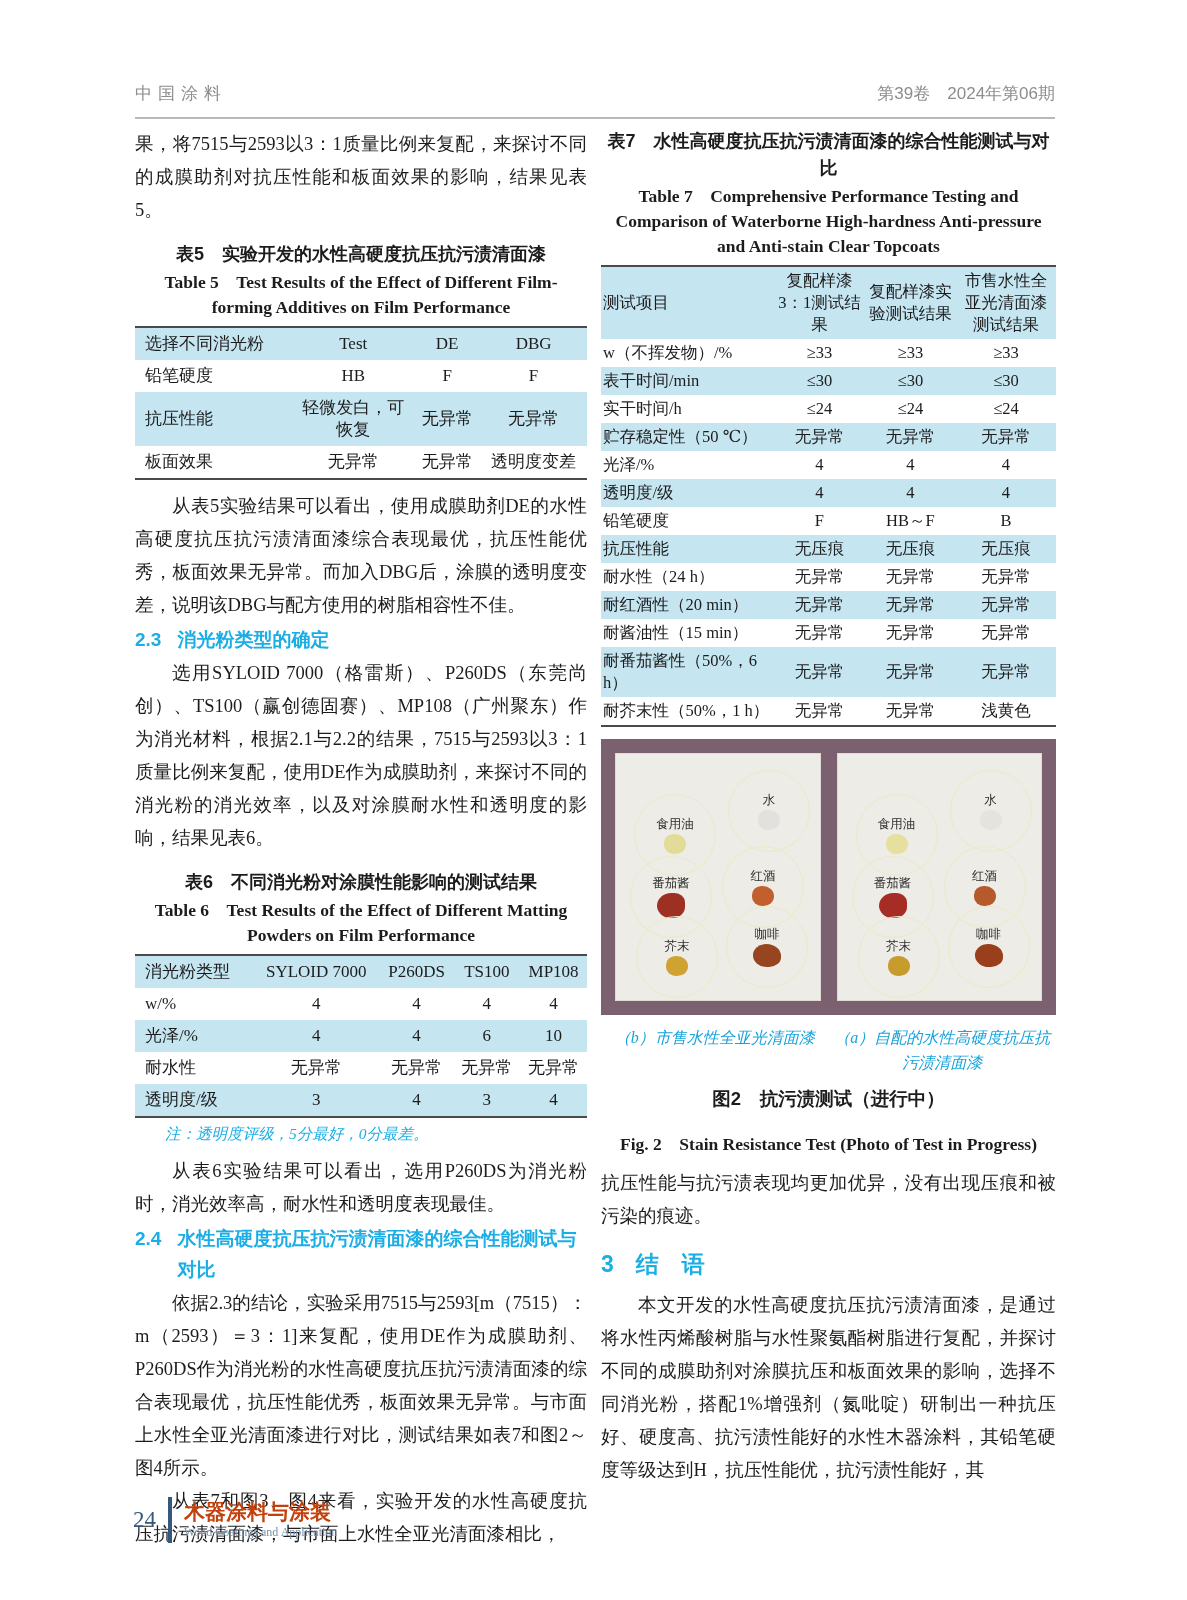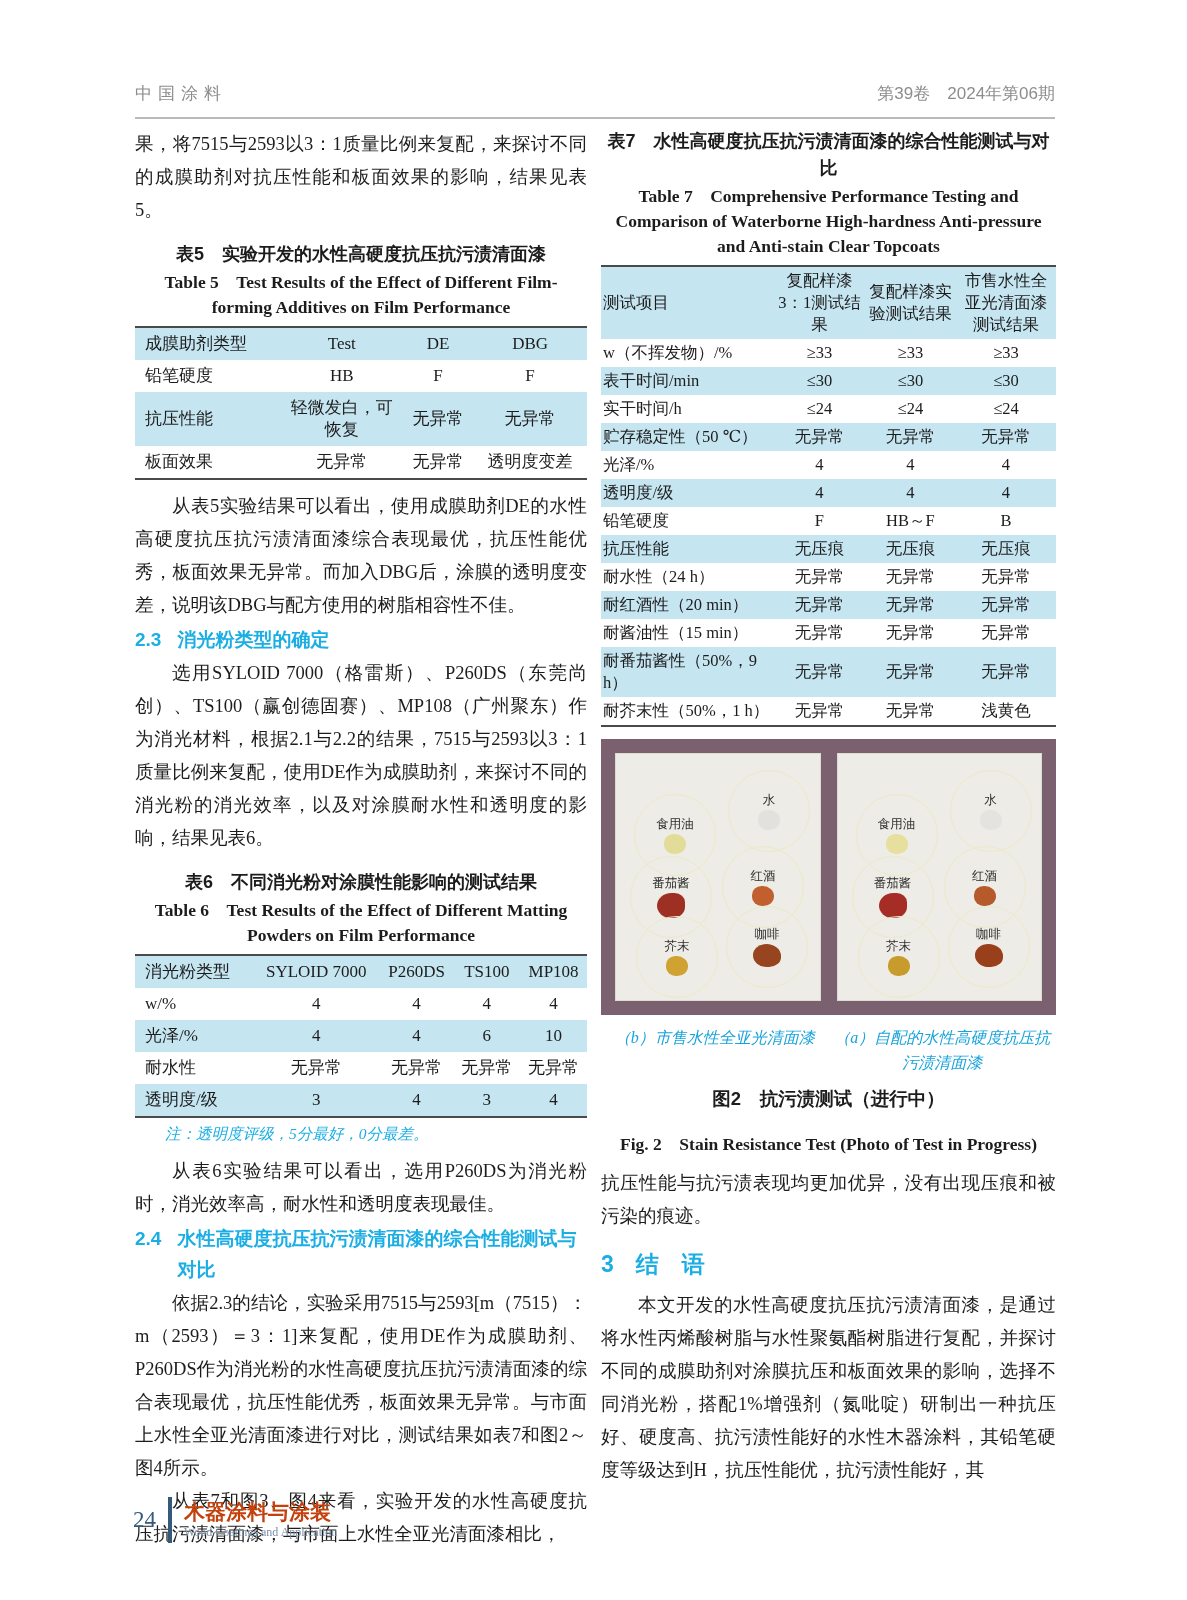--- a/index.html
+++ b/index.html
@@ -75,21 +75,21 @@
   <div class="col col-left">
 
     <p class="body">果，将7515与2593以3：1质量比例来复配，来探讨不同的成膜助剂对抗压性能和板面效果的影响，结果见表5。</p>
 
     <div class="tblblock">
       <p class="t-cn">表5　实验开发的水性高硬度抗压抗污渍清面漆</p>
       <p class="t-en">Table 5　Test Results of the Effect of Different Film-forming Additives on Film Performance</p>
       <table>
         <tbody>
           <tr class="blue">
-            <td class="lft">成膜助剂类型</td>
+            <td class="lft">选择不同消光粉</td>
             <td>Test</td>
             <td>DE</td>
             <td>DBG</td>
           </tr>
           <tr>
             <td class="lft">铅笔硬度</td>
             <td>HB</td>
             <td>F</td>
             <td>F</td>
           </tr>
@@ -247,21 +247,21 @@
             <td>无异常</td>
             <td>无异常</td>
           </tr>
           <tr>
             <td class="lft">耐酱油性（15 min）</td>
             <td>无异常</td>
             <td>无异常</td>
             <td>无异常</td>
           </tr>
           <tr class="blue">
-            <td class="lft">耐番茄酱性（50%，9 h）</td>
+            <td class="lft">耐番茄酱性（50%，6 h）</td>
             <td>无异常</td>
             <td>无异常</td>
             <td>无异常</td>
           </tr>
           <tr>
             <td class="lft">耐芥末性（50%，1 h）</td>
             <td>无异常</td>
             <td>无异常</td>
             <td>浅黄色</td>
           </tr>

